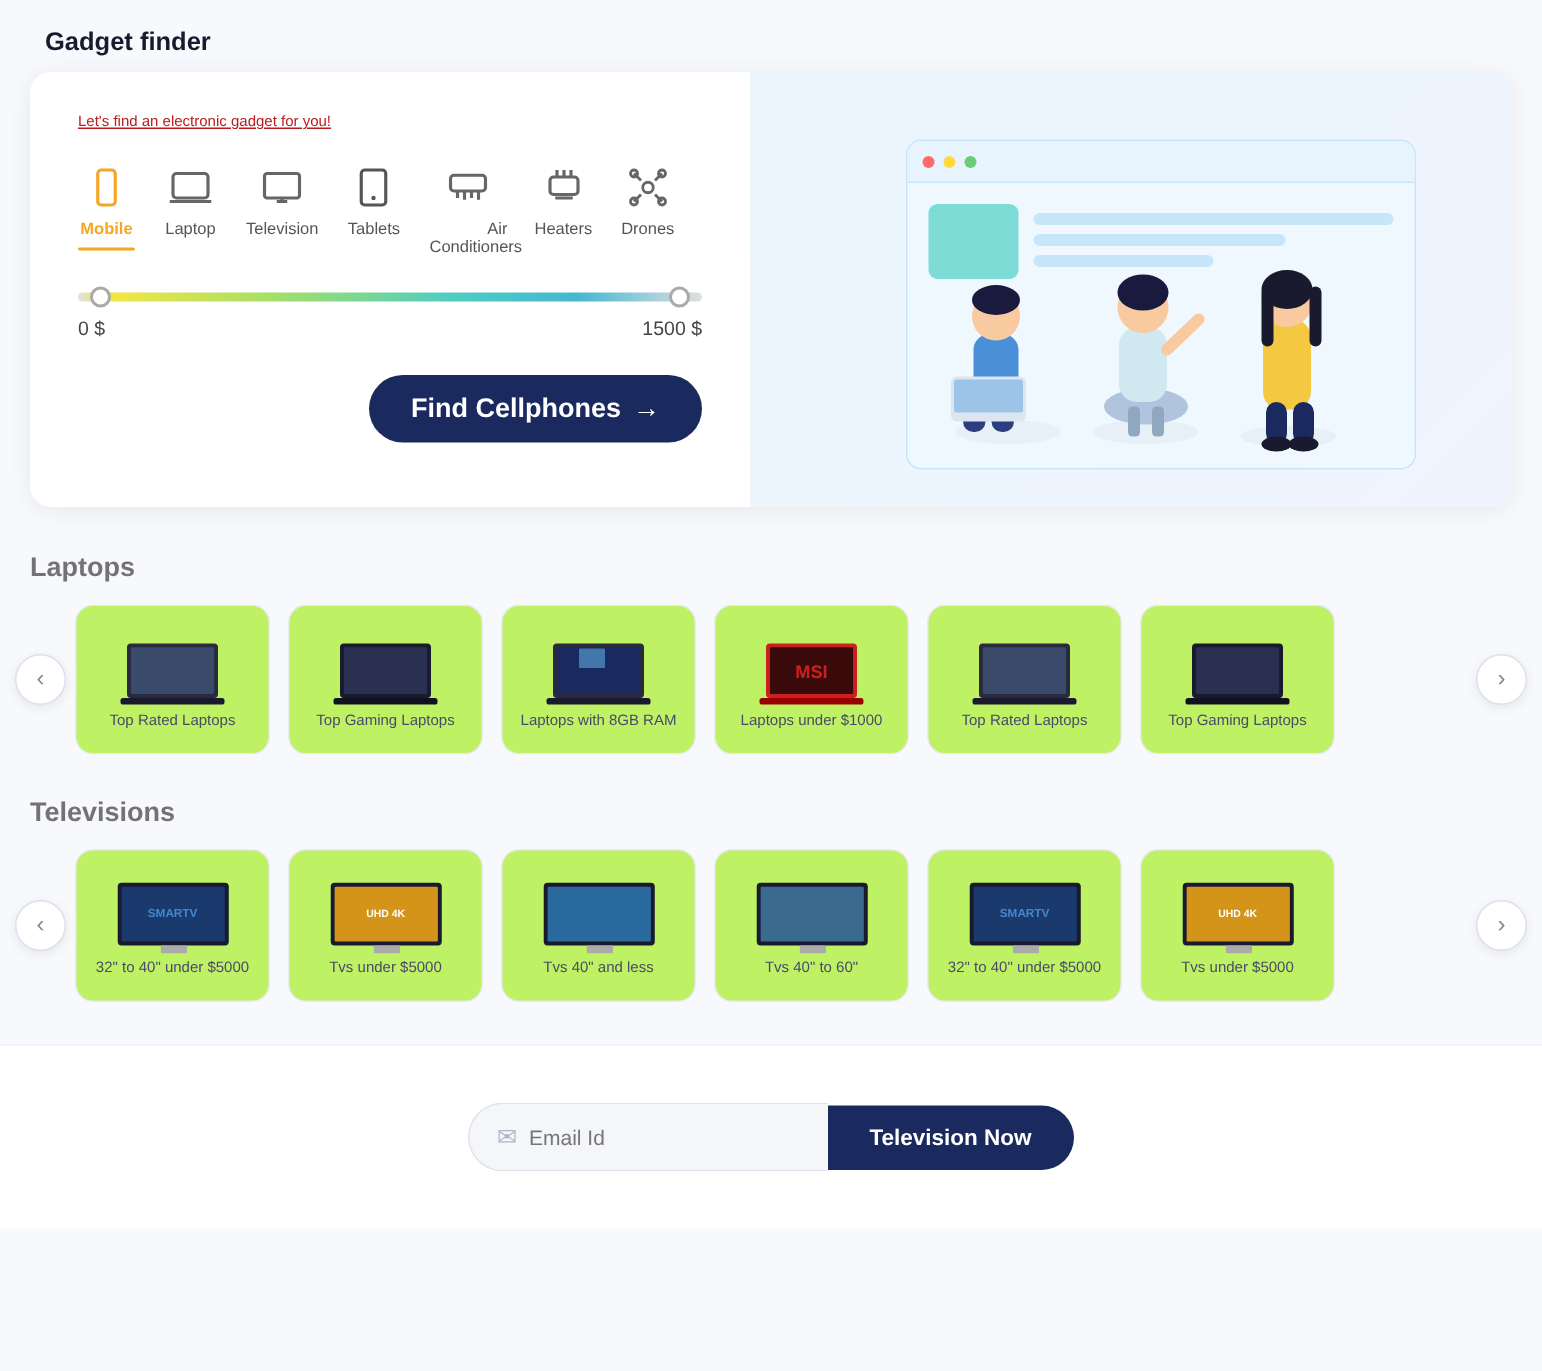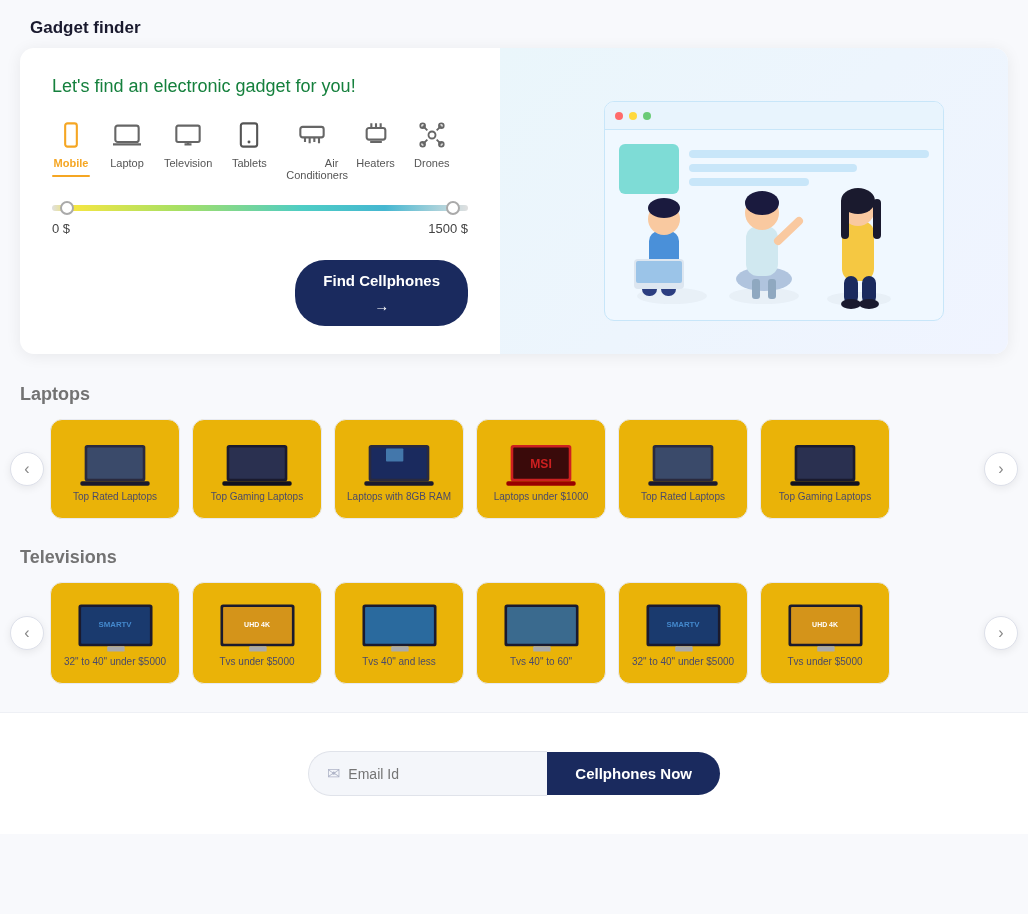--- a/index.html
+++ b/index.html
@@ -30,24 +30,25 @@
       overflow: hidden;
       min-height: 290px;
     }
 
     .hero-left {
       flex: 0 0 480px;
       padding: 28px 32px 28px 32px;
     }
 
     .hero-subtitle {
-      color: #15803d;
-      font-size: 18px;
+      color: #b91c1c;
+      font-size: 10px;
       font-weight: 500;
       margin-bottom: 22px;
+      text-decoration: underline;
     }
 
     .gadget-categories {
       display: flex;
       gap: 18px;
       margin-bottom: 24px;
       flex-wrap: wrap;
     }
 
     .category-item {
@@ -135,26 +136,25 @@
 
     .find-btn {
       display: inline-flex;
       align-items: center;
       gap: 8px;
       background: #1a2a5e;
       color: #fff;
       border: none;
       border-radius: 30px;
       padding: 12px 28px;
-      font-size: 15px;
+      font-size: 18px;
       font-weight: 600;
       cursor: pointer;
       margin-top: 10px;
       float: right;
-      flex-direction: column;
     }
 
     .hero-right {
       flex: 1;
       background: linear-gradient(135deg, #eaf6fb 0%, #f0f4ff 100%);
       display: flex;
       align-items: center;
       justify-content: center;
       padding: 20px;
       position: relative;
@@ -233,21 +233,21 @@
 
     .carousel-track {
       display: flex;
       gap: 12px;
       padding: 0 50px;
       overflow: hidden;
     }
 
     .product-card {
       flex: 0 0 calc((100% - 180px) / 6);
-      background: #eab308;
+      background: #bef264;
       border-radius: 12px;
       border: 1px solid #e8eaf0;
       padding: 18px 12px 14px 12px;
       display: flex;
       flex-direction: column;
       align-items: center;
       cursor: pointer;
       min-width: 130px;
     }
 
@@ -691,16 +691,16 @@
   </div>
 </div>
 
 <section class="newsletter-section">
   <div class="newsletter-form">
     <div class="email-input-wrapper">
       <span class="email-icon">✉</span>
       <input class="email-input" type="email" placeholder="Email Id" style="">
     </div>
     <button class="subscribe-btn">
-      <span>Cellphones Now</span>
+      <span>Television Now</span>
     </button>
   </div>
 </section>
 
 </body></html>

